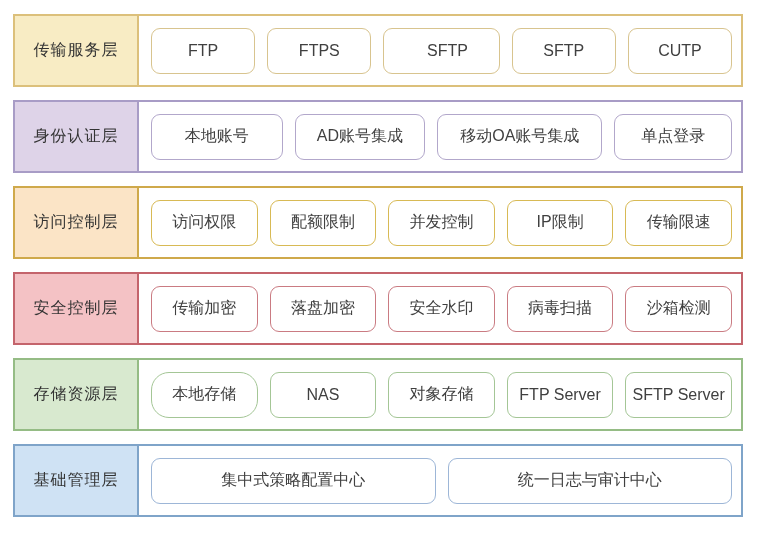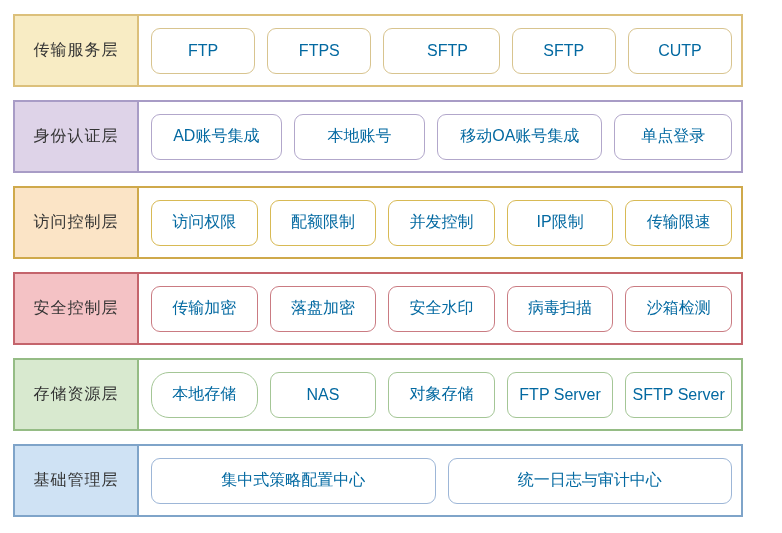--- a/index.html
+++ b/index.html
@@ -49,21 +49,21 @@
   }
   .component-box {
     height: 46px;
     border: 1.5px solid var(--box-border);
     border-radius: 9px;
     background: #ffffff;
     display: flex;
     align-items: center;
     justify-content: center;
     font-size: 16px;
-    color: #0369a1;
+    color: #404040;
     box-sizing: border-box;
     flex-grow: 1;
     flex-basis: 0;
     white-space: nowrap;
     padding: 0 4px;
   }
 </style>
 </head>
 <body>
 
@@ -76,22 +76,22 @@
           <div class="component-box" style="flex-grow: 1;">FTPS</div>
           <div class="component-box" style="flex-grow: 1; padding-left: 16px;">SFTP</div>
           <div class="component-box" style="flex-grow: 1;">SFTP</div>
           <div class="component-box" style="flex-grow: 1;">CUTP</div>
         </div>
   </section>
 
   <section class="layer" style="--border: #a89cc6; --label-bg: #ded3e8; --box-border: #b2a7cb;">
     <div class="layer-label">身份认证层</div>
     <div class="layer-content">
+          <div class="component-box" style="flex-grow: 1.13;">本地账号</div>
           <div class="component-box" style="flex-grow: 1.12;">AD账号集成</div>
-          <div class="component-box" style="flex-grow: 1.13;">本地账号</div>
           <div class="component-box" style="flex-grow: 1.44;">移动OA账号集成</div>
           <div class="component-box" style="flex-grow: 1;">单点登录</div>
         </div>
   </section>
 
   <section class="layer" style="--border: #cfa94b; --label-bg: #fbe4c6; --box-border: #d8ba55;">
     <div class="layer-label">访问控制层</div>
     <div class="layer-content">
           <div class="component-box" style="flex-grow: 1;">访问权限</div>
           <div class="component-box" style="flex-grow: 1;">配额限制</div>

